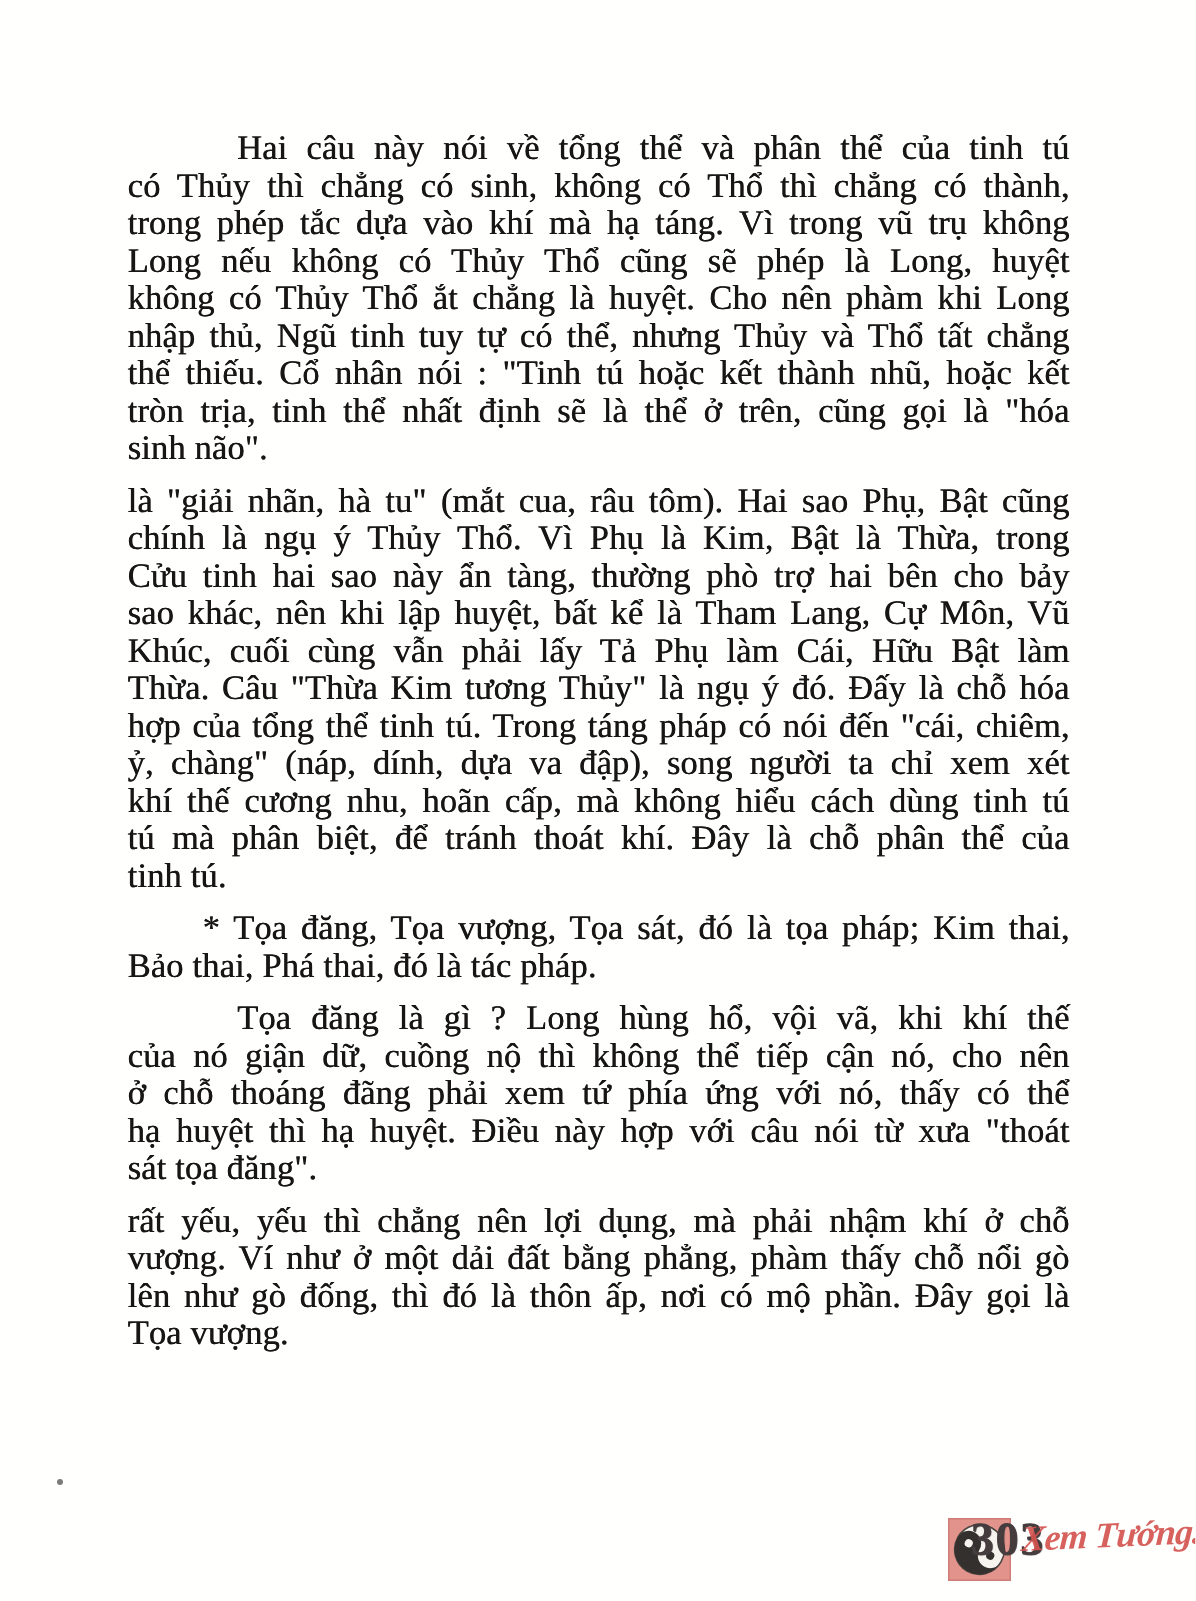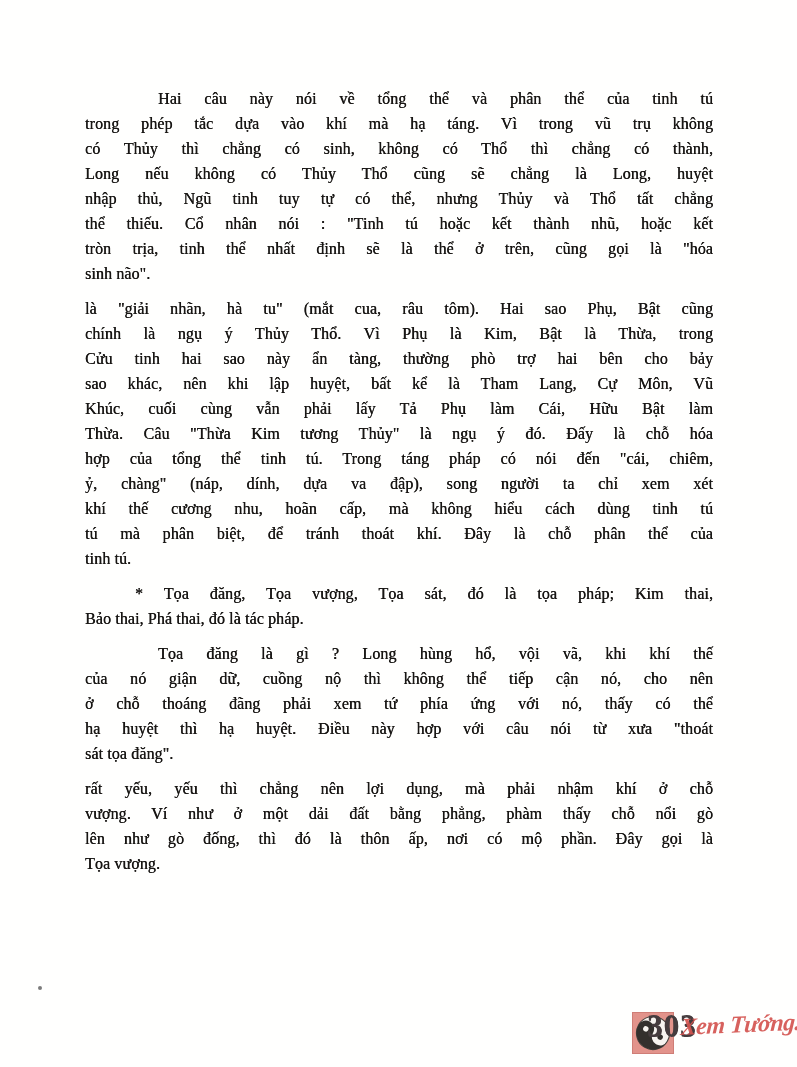--- a/index.html
+++ b/index.html
@@ -10,21 +10,21 @@
     background: #fffffe;
     overflow: hidden;
     font-family: "Liberation Serif", "DejaVu Serif", serif;
   }
   .text-block {
     position: absolute;
     left: 85px;
     top: 86px;
     width: 628px;
     color: #181614;
-    font-size: 16px;
+    font-size: 23px;
     line-height: 25px;
     text-shadow: 0.3px 0.3px 0 currentColor; 
     letter-spacing: 0.1px;
   }
   .para + .para { margin-top: 10px; }
   .line {
     text-align: justify;
     text-align-last: justify;
     white-space: normal;
   }
@@ -86,23 +86,24 @@
   }
 </style>
 </head>
 <body>
 
 <div class="page">
 
   <div class="text-block">
       <div class="para">
         <div class="line" style="padding-left: 73px;">Hai câu này nói về tổng thể và phân thể của tinh tú</div>
+        <div class="line">có Thủy thì chẳng có sinh, không có Thổ thì chẳng có thành,</div>
         <div class="line">trong phép tắc dựa vào khí mà hạ táng. Vì trong vũ trụ không</div>
-        <div class="line">có Thủy thì chẳng có sinh, không có Thổ thì chẳng có thành,</div>
-        <div class="line">Long nếu không có Thủy Thổ cũng sẽ chẳng là Long, huyệt</div>
+        <div class="line">Long nếu không có Thủy Thổ cũng sẽ phép là Long, huyệt</div>
+        <div class="line">không có Thủy Thổ ắt chẳng là huyệt. Cho nên phàm khi Long</div>
         <div class="line">nhập thủ, Ngũ tinh tuy tự có thể, nhưng Thủy và Thổ tất chẳng</div>
         <div class="line">thể thiếu. Cổ nhân nói : "Tinh tú hoặc kết thành nhũ, hoặc kết</div>
         <div class="line">tròn trịa, tinh thể nhất định sẽ là thể ở trên, cũng gọi là "hóa</div>
         <div class="line last">sinh não".</div>
       </div>
       <div class="para">
         <div class="line">là "giải nhãn, hà tu" (mắt cua, râu tôm). Hai sao Phụ, Bật cũng</div>
         <div class="line">chính là ngụ ý Thủy Thổ. Vì Phụ là Kim, Bật là Thừa, trong</div>
         <div class="line">Cửu tinh hai sao này ẩn tàng, thường phò trợ hai bên cho bảy</div>
         <div class="line">sao khác, nên khi lập huyệt, bất kể là Tham Lang, Cự Môn, Vũ</div>

